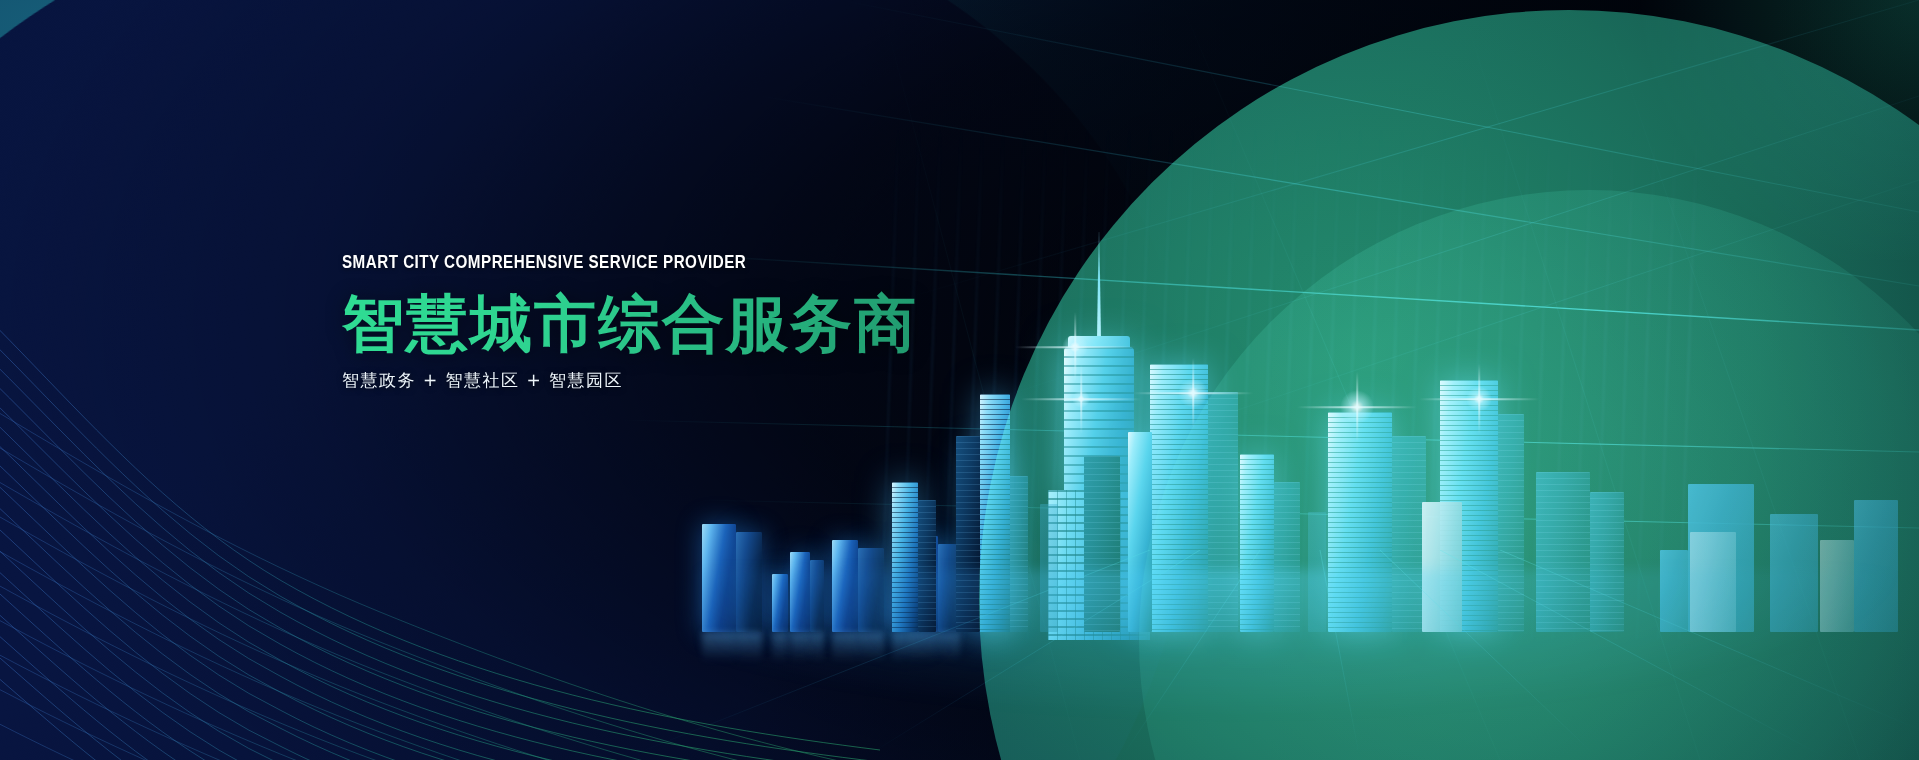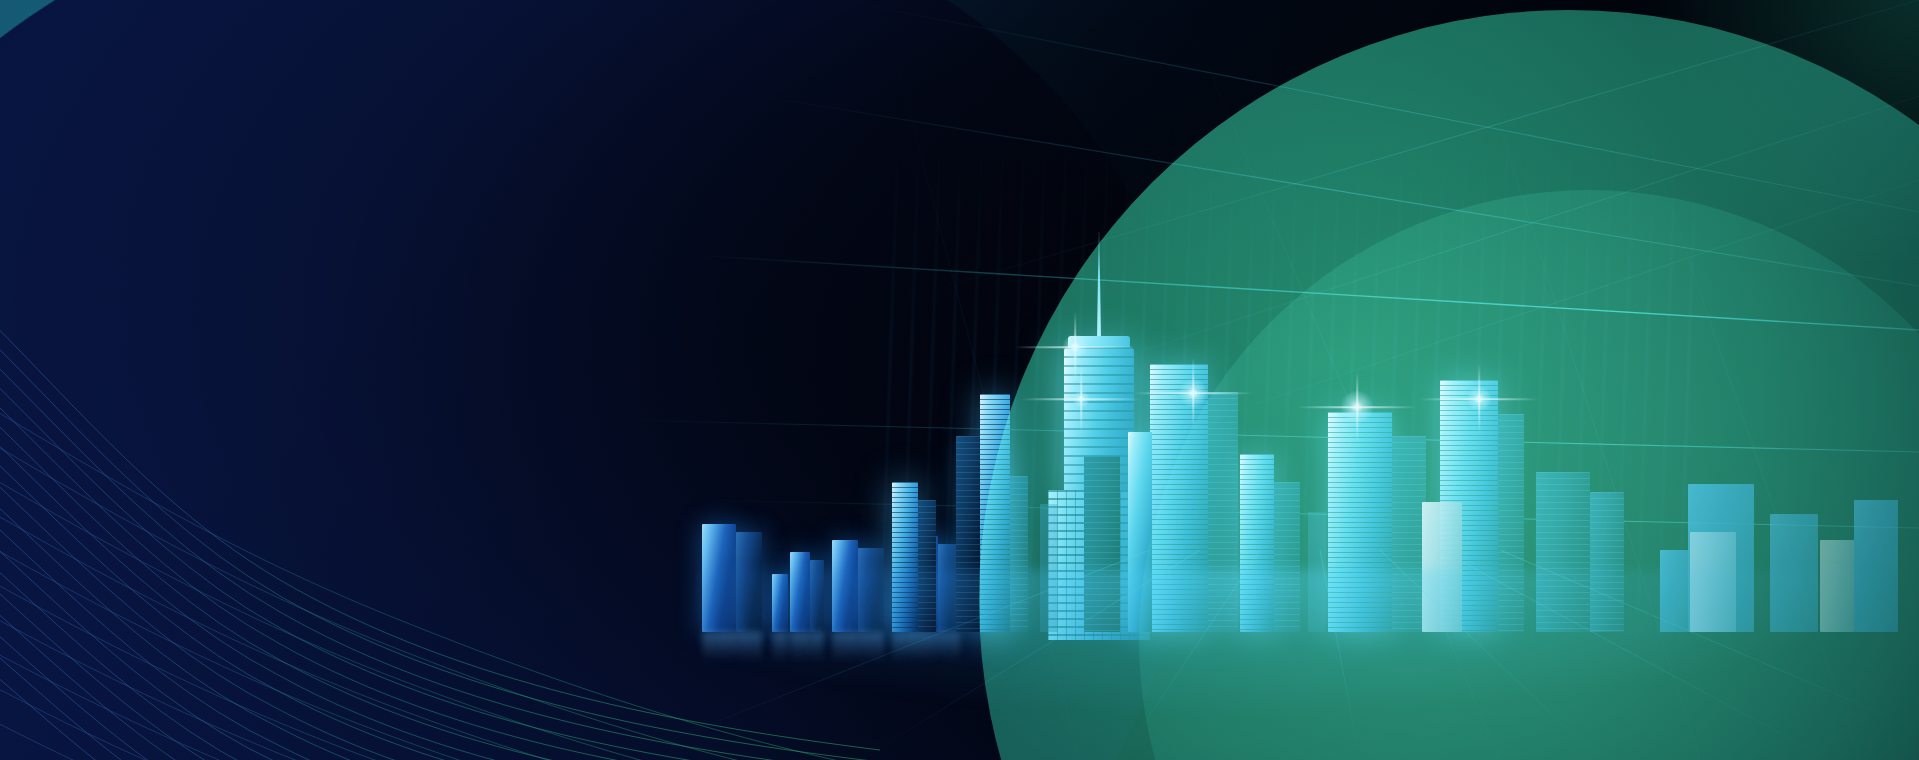--- a/index.html
+++ b/index.html
@@ -399,14 +399,19 @@
       </g>
     </svg>
   </div>
 
   <div class="ground-glow"></div>
 
   <div class="green-sweep"></div>
   <div class="green-sweep2"></div>
   <div class="green-edge"></div>
 
+  <div class="copy">
+    <p class="eyebrow">SMART CITY COMPREHENSIVE SERVICE PROVIDER</p>
+    <h1 class="headline">智慧城市综合服务商</h1>
+    <p class="subline">智慧政务 + 智慧社区 + 智慧园区</p>
+  </div>
 
 </div>
 
 </body></html>

